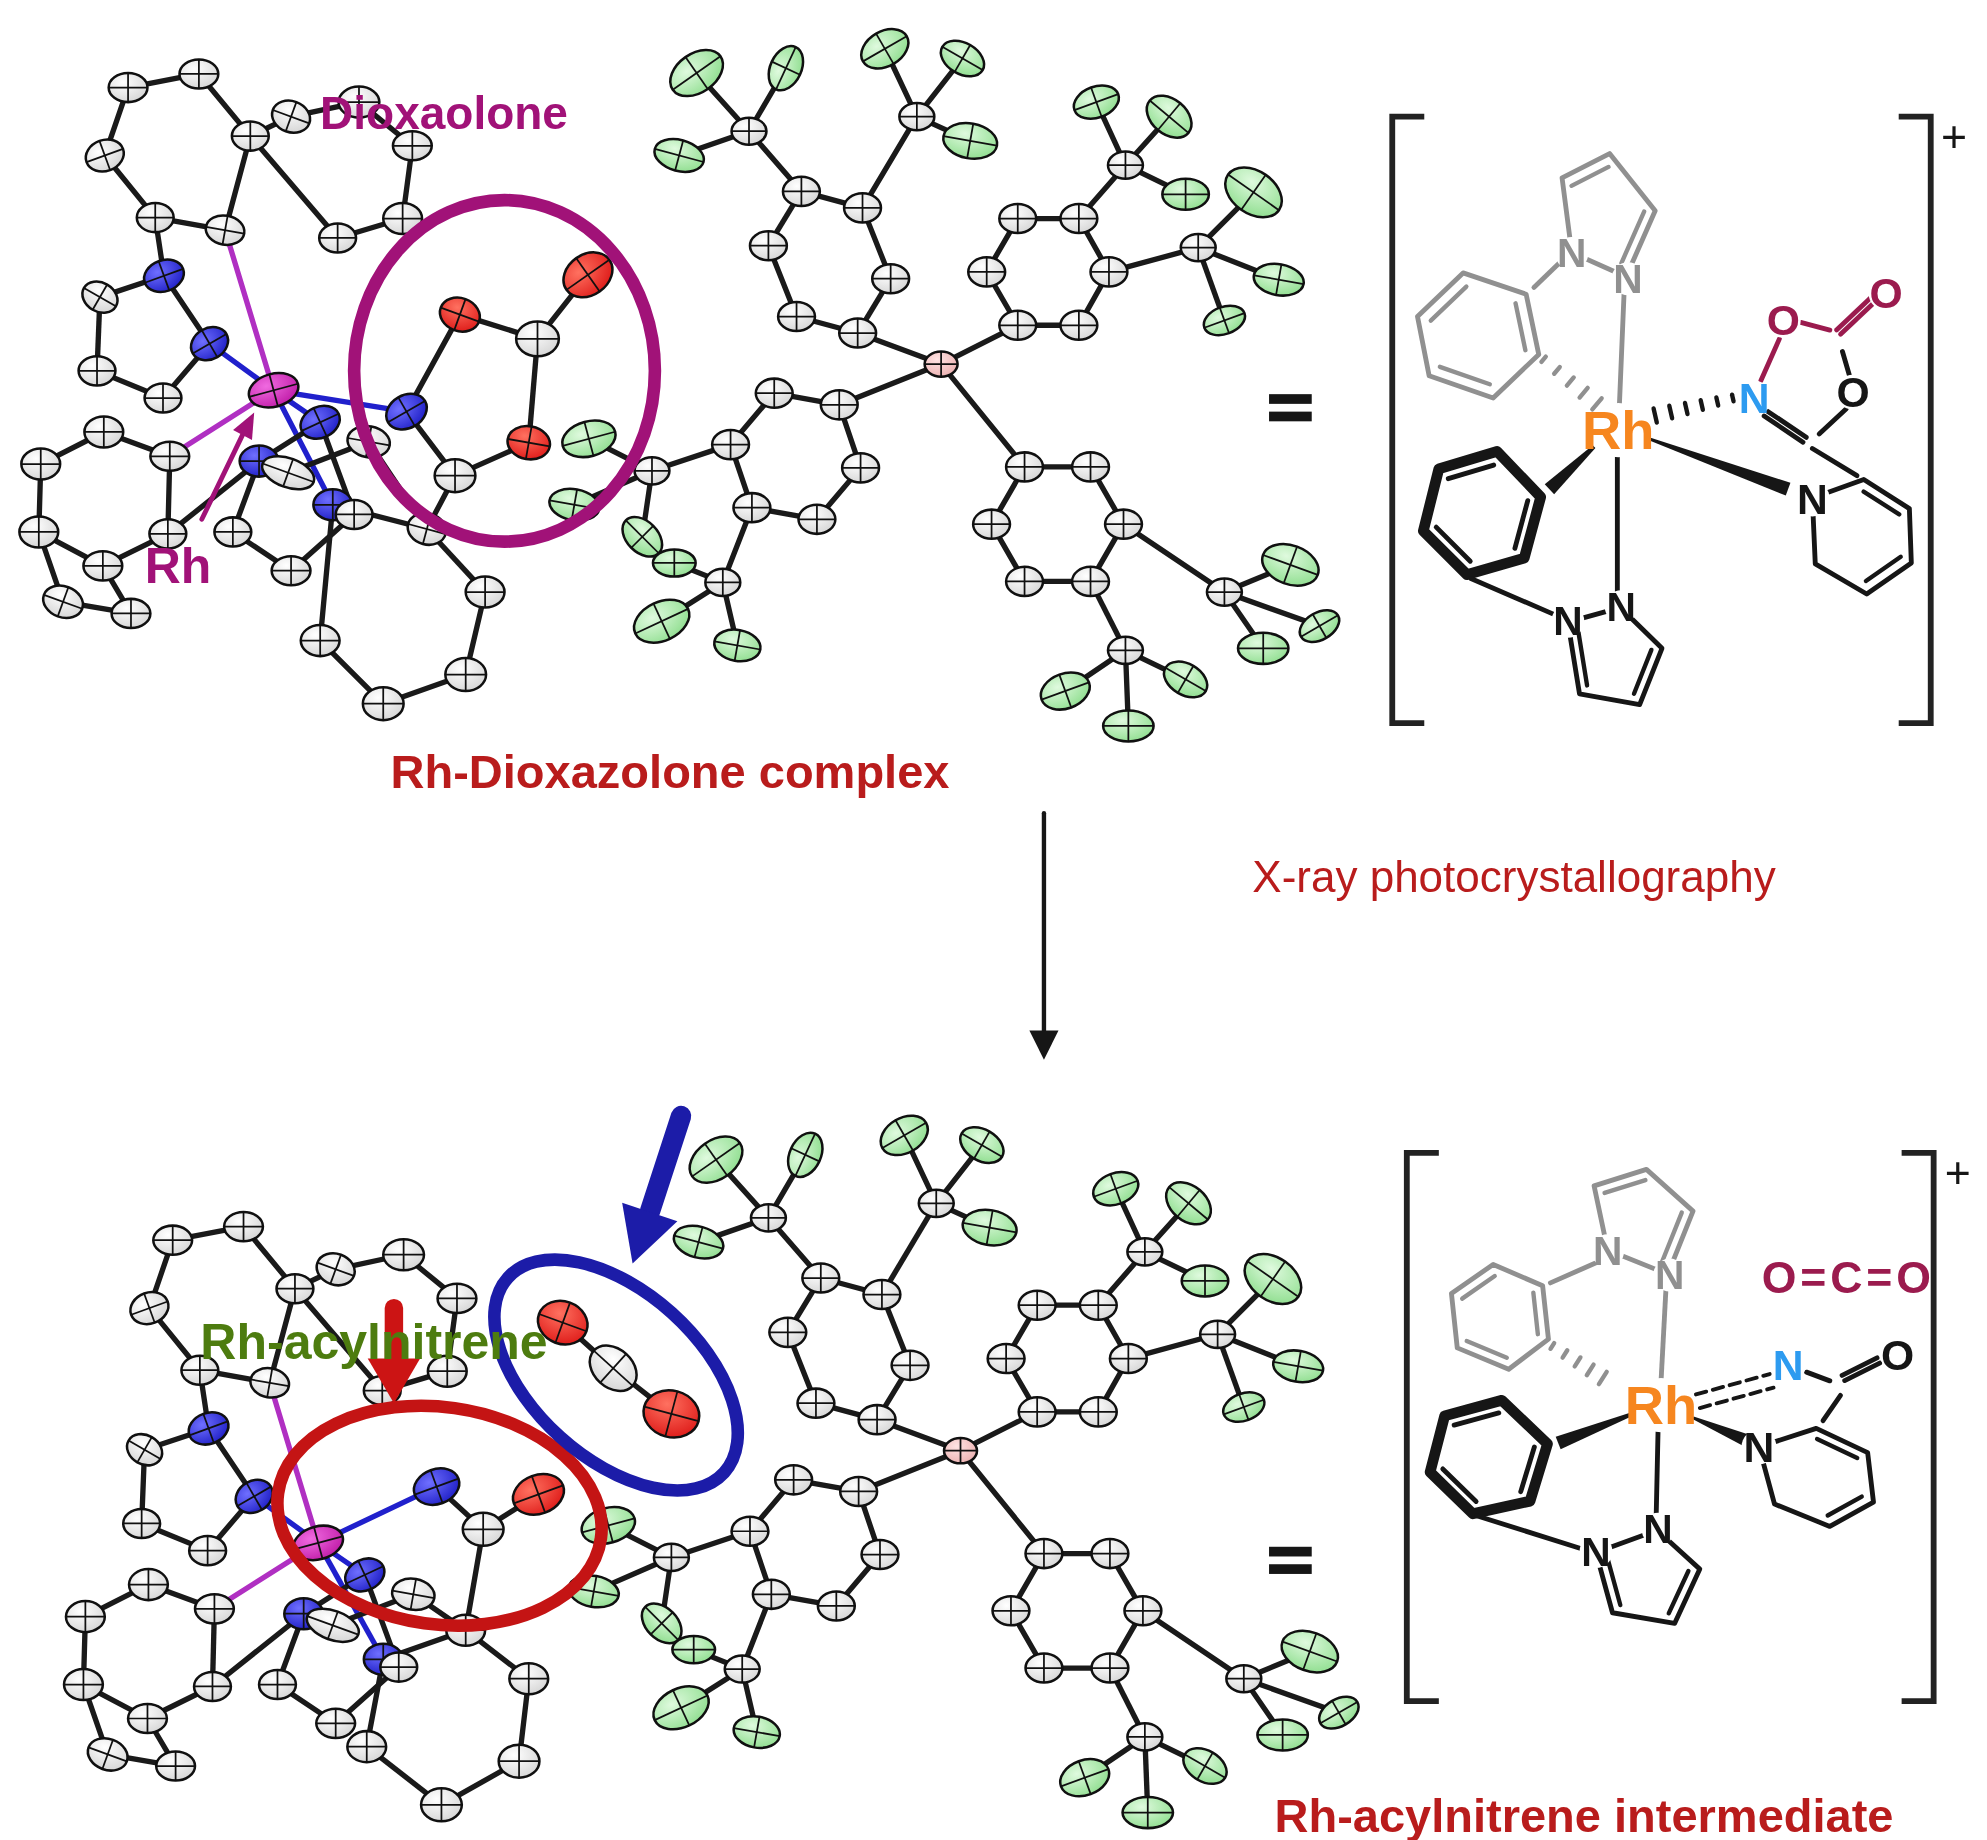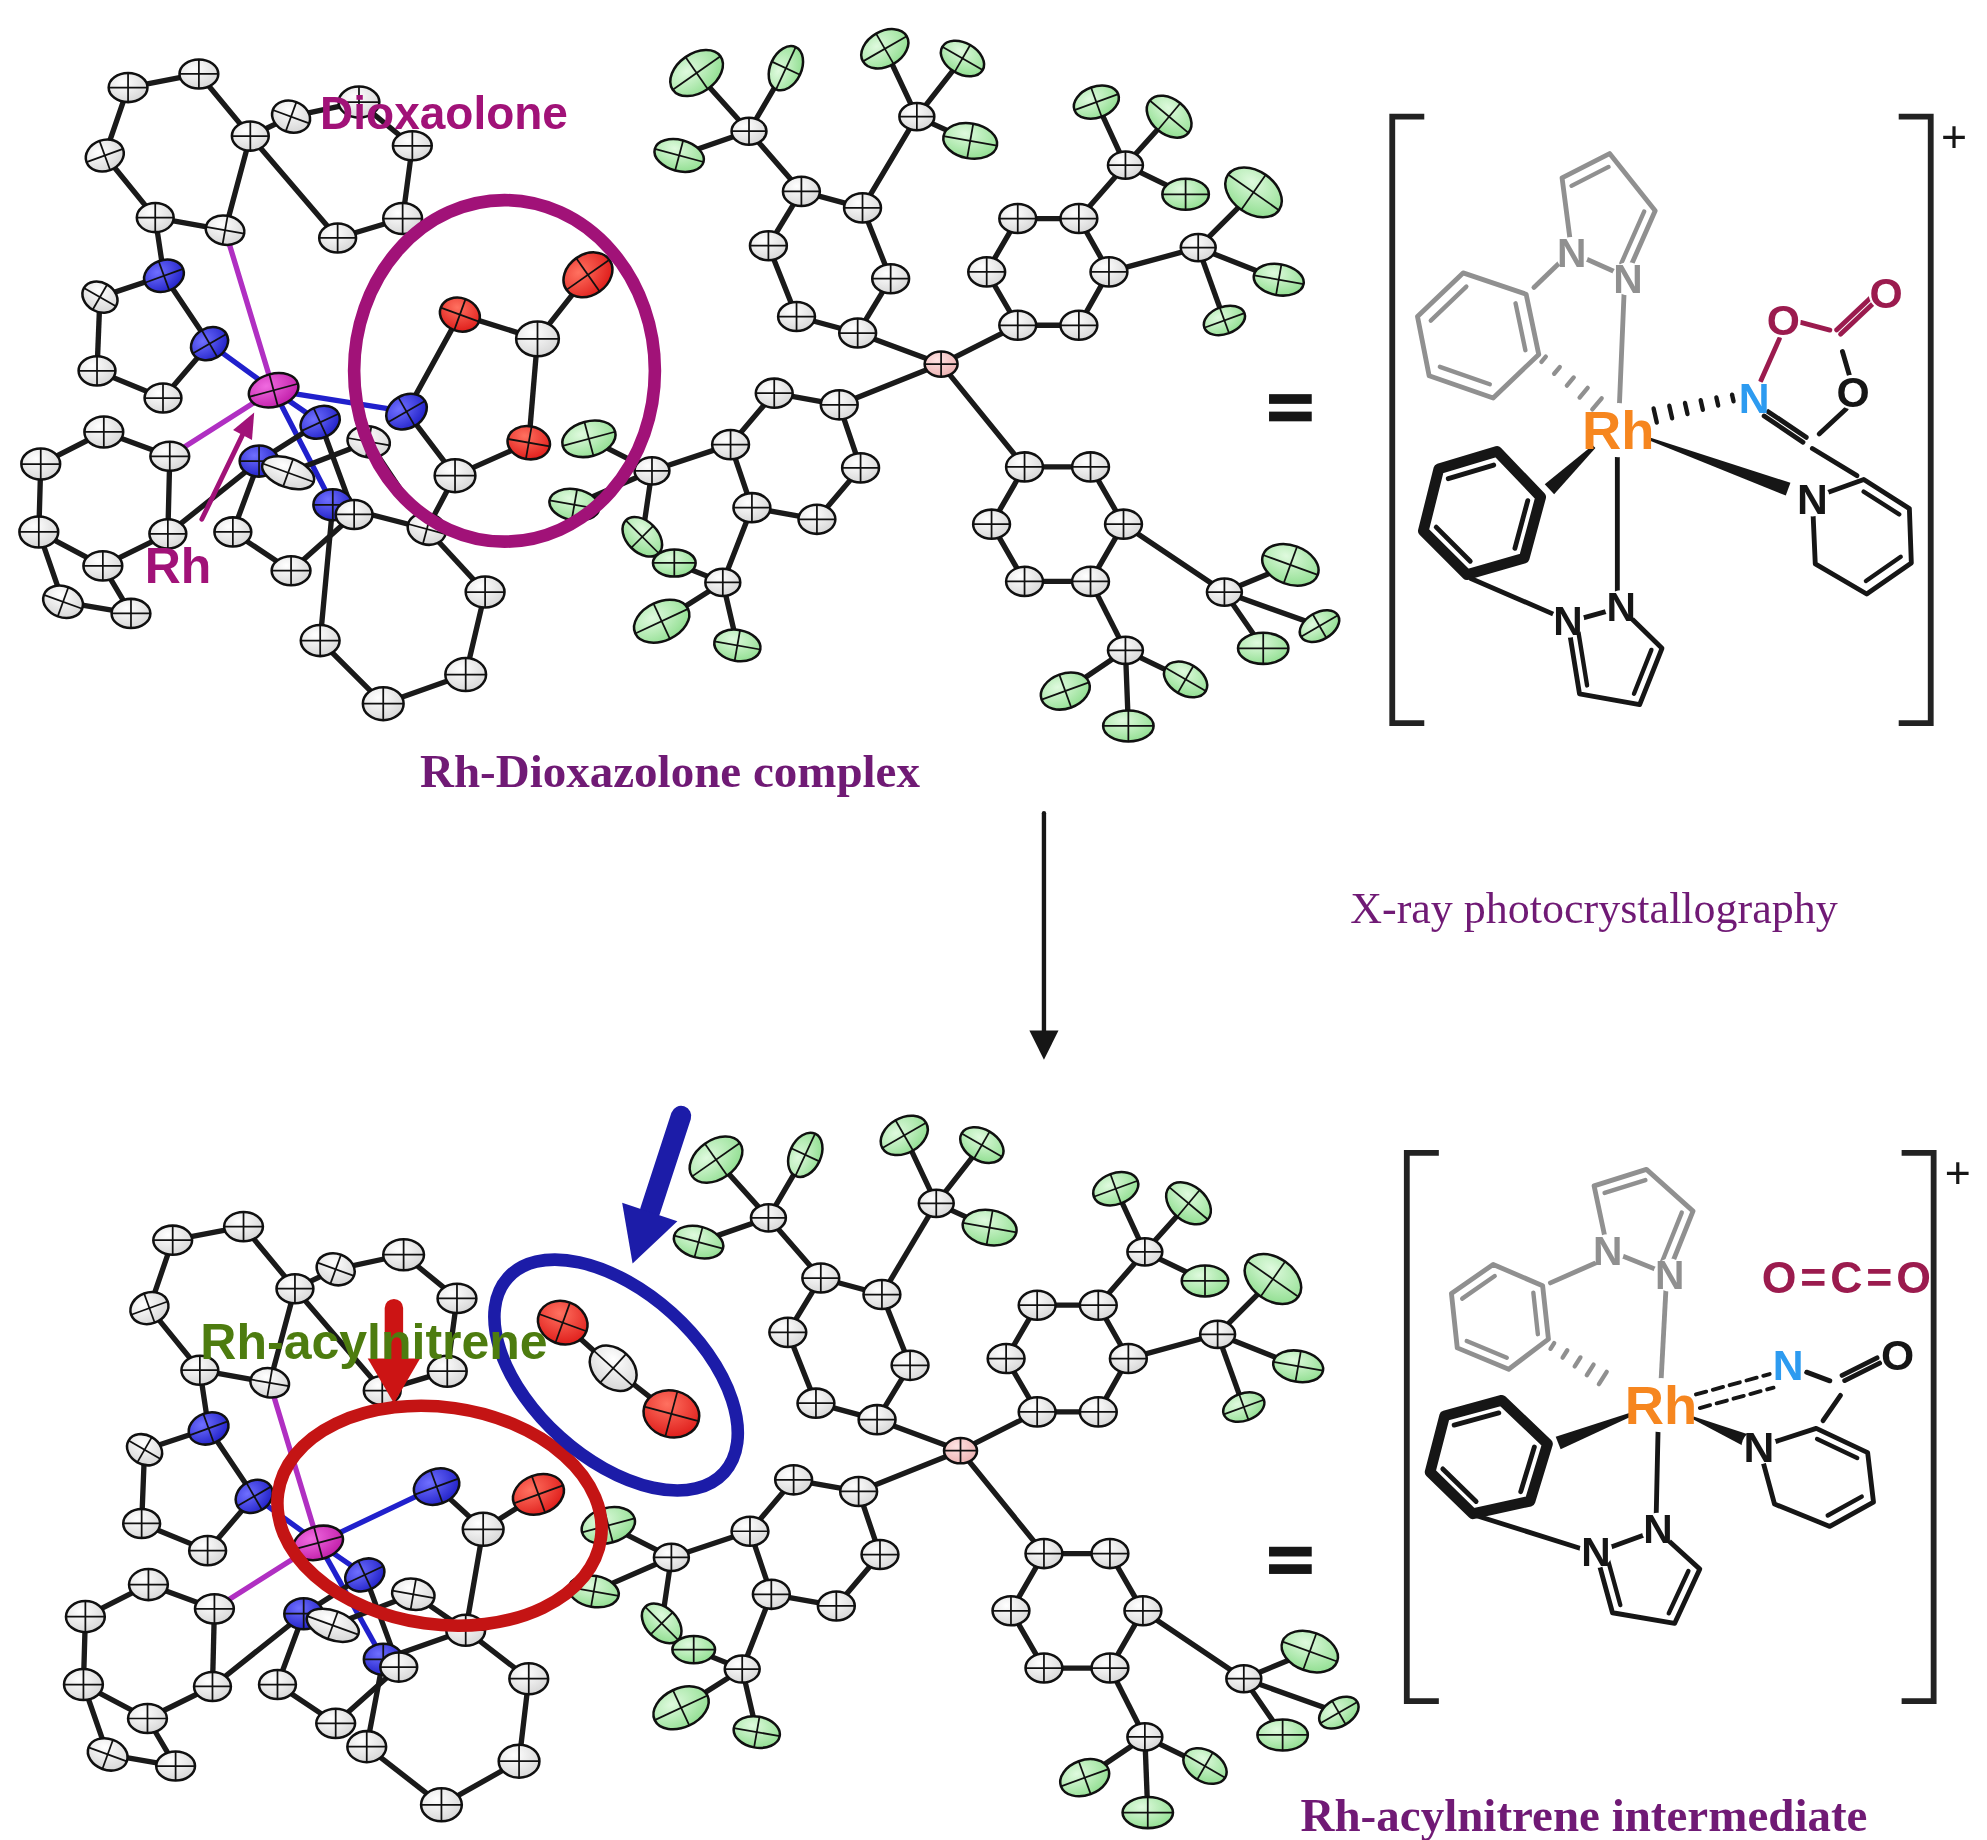--- a/index.html
+++ b/index.html
@@ -4,21 +4,21 @@
 <style>
   html,body{margin:0;padding:0;background:#ffffff;}
   #stage{position:relative;width:1987px;height:1841px;background:#ffffff;overflow:hidden;
          font-family:"Liberation Sans",sans-serif;}
   #main-svg{position:absolute;left:0;top:0;}
   .lbl{position:absolute;transform:translateX(-50%);white-space:nowrap;line-height:1.05;}
   .bold{font-weight:bold;}
   .c-magenta{color:#A11278;}
   .c-navy{color:#1C1CA8;}
   .c-red{color:#4d7c0f;}
-  .c-black{color:#701a75;font-family:Liberation Serif, serif;}
+  .c-black{color:#b91c1c;}
   .s56{font-size:46px;} .s52{font-size:50px;} .s50{font-size:49px;}
   .s48{font-size:47px;} .s45{font-size:44px;}
   .subscr{font-size:0.72em;vertical-align:-0.25em;}
 </style>
 </head>
 <body>
 
 <div id="stage">
   <svg id="main-svg" width="1987" height="1841" viewBox="0 0 2048 1897">
     <defs>
@@ -1442,21 +1442,21 @@
         <rect x="1308" y="1612" width="44" height="10" fill="#161616"></rect>
       </g>
   </svg>
 
   <div class="lbl bold s56 c-magenta" style="left:444px;top:89px;">Dioxaolone</div>
 
   <div class="lbl bold s52 c-magenta" style="left:178px;top:540px;">Rh</div>
 
   <div class="lbl bold s48 c-black" style="left:670px;top:747px;">Rh-Dioxazolone complex</div>
 
-  <div class="lbl s45 c-black" style="left:1594px;top:854px;margin-top:32px;">X-ray photocrystallography</div>
+  <div class="lbl s45 c-black" style="left:1514px;top:854px;">X-ray photocrystallography</div>
 
 
 
   <div class="lbl bold s52 c-red" style="left:374px;top:1316px;">Rh-acylnitrene</div>
 
 
   <div class="lbl bold s48 c-black" style="left:1584px;top:1791px;">Rh-acylnitrene intermediate</div>
 </div>
 
 

